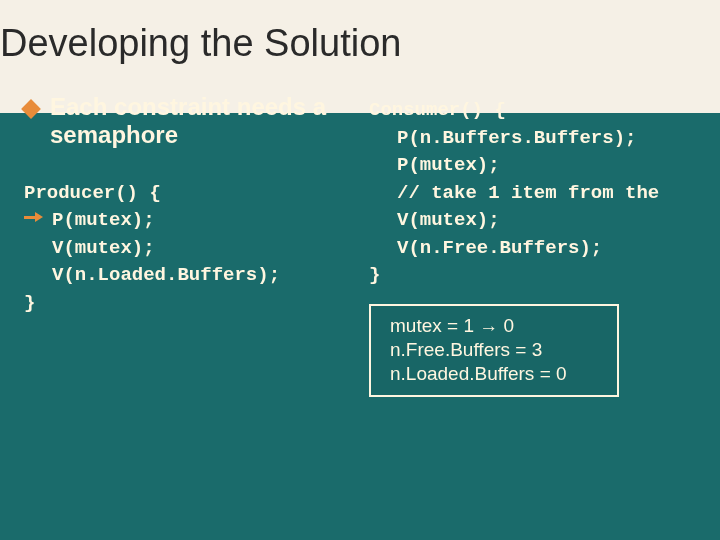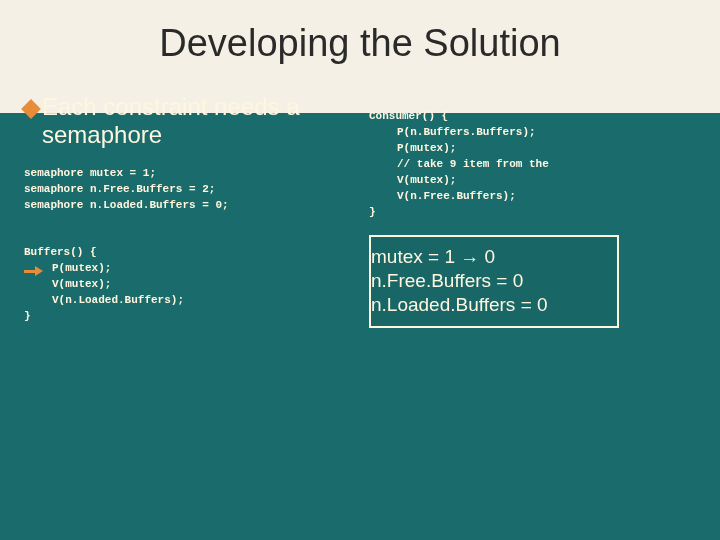--- a/index.html
+++ b/index.html
@@ -14,60 +14,60 @@
   .slide {
     width: 100%;
     height: 100%;
     background: linear-gradient(to bottom, #f5f0e6 0%, #f5f0e6 21%, #1a6b6b 21%, #1a6b6b 100%);
     position: relative;
   }
   .title {
     font-family: Arial, sans-serif;
     font-size: 38px;
     color: #2a2a2a;
-    text-align: center;
     padding-top: 22px;
     font-weight: normal;
   }
   .content {
     display: flex;
     padding: 28px 24px 0 24px;
     gap: 18px;
   }
   .col {
     flex: 1;
   }
   .bullet-row {
     display: flex;
     align-items: flex-start;
-    gap: 4px;
+    gap: 12px;
     margin-bottom: 10px;
+    font-weight: bold;
   }
   .bullet-diamond {
     width: 14px;
     height: 14px;
     background: #e88c3a;
     transform: rotate(45deg);
     margin-top: 9px;
     flex-shrink: 0;
   }
   .bullet-text {
     color: #fff6e0;
     font-size: 24px;
     line-height: 1.18;
     font-family: Verdana, sans-serif;
   }
   .codeblock {
     font-family: "Courier New", monospace;
-    font-size: 11px;
+    font-size: 19px;
     color: #fff6e0;
     font-weight: bold;
     line-height: 1.45;
     white-space: pre;
-    margin-top: 16px;
+    margin-top: 4px;
   }
   .codeblock .indent { padding-left: 28px; display: block; }
   .gap { height: 16px; }
   .arrow-row {
     display: flex;
     align-items: flex-start;
     gap: 6px;
   }
   .arrow-icon {
     width: 20px;
@@ -89,21 +89,21 @@
     content: "";
     position: absolute;
     right: 1px;
     top: -1px;
     border-left: 8px solid #e88c3a;
     border-top: 5px solid transparent;
     border-bottom: 5px solid transparent;
   }
   .statebox {
     border: 2px solid #fff6e0;
-    padding: 8px 0;
+    padding: 8px 19px;
     margin-top: 14px;
     color: #fff6e0;
     font-family: Verdana, sans-serif;
     font-size: 19px;
     line-height: 1.28;
     background: rgba(0,0,0,0.04);
     width: fit-content;
     min-width: 250px;
   }
   .statebox .arr {
@@ -117,35 +117,32 @@
   <h1 class="title">Developing the Solution</h1>
 
   <div class="content">
 
     <div class="col">
       <div class="bullet-row">
         <div class="bullet-diamond"></div>
         <div class="bullet-text">Each constraint needs a semaphore</div>
       </div>
 
-      <div class="codeblock"><span>semaphore mutex = 1;</span>
-<span>semaphore n.Free.Buffers = 2;</span>
-<span>semaphore n.Loaded.Buffers = 0;</span></div>
 
       <div class="gap"></div>
 
-      <div class="codeblock"><span>Buffers() {</span>
+      <div class="codeblock"><span>Producer() {</span>
 <span class="arrow-row"><span class="arrow-icon"></span><span class="indent" style="padding-left:2px">P(mutex);</span></span><span class="indent">V(mutex);</span><span class="indent">V(n.Loaded.Buffers);</span><span>}</span></div>
     </div>
 
     <div class="col">
       <div class="codeblock"><span>Consumer() {</span>
-<span class="indent">P(n.Buffers.Buffers);</span><span class="indent">P(mutex);</span><span class="indent">// take 9 item from the</span><span class="indent">V(mutex);</span><span class="indent">V(n.Free.Buffers);</span><span>}</span></div>
+<span class="indent">P(n.Buffers.Buffers);</span><span class="indent">P(mutex);</span><span class="indent">// take 1 item from the</span><span class="indent">V(mutex);</span><span class="indent">V(n.Free.Buffers);</span><span>}</span></div>
 
       <div class="statebox">
         <div><span>mutex = 1 </span><span class="arr">→</span><span> 0</span></div>
-        <div>n.Free.Buffers = 0</div>
+        <div>n.Free.Buffers = 3</div>
         <div>n.Loaded.Buffers = 0</div>
       </div>
     </div>
 
   </div>
 </div>
 
 </body></html>

